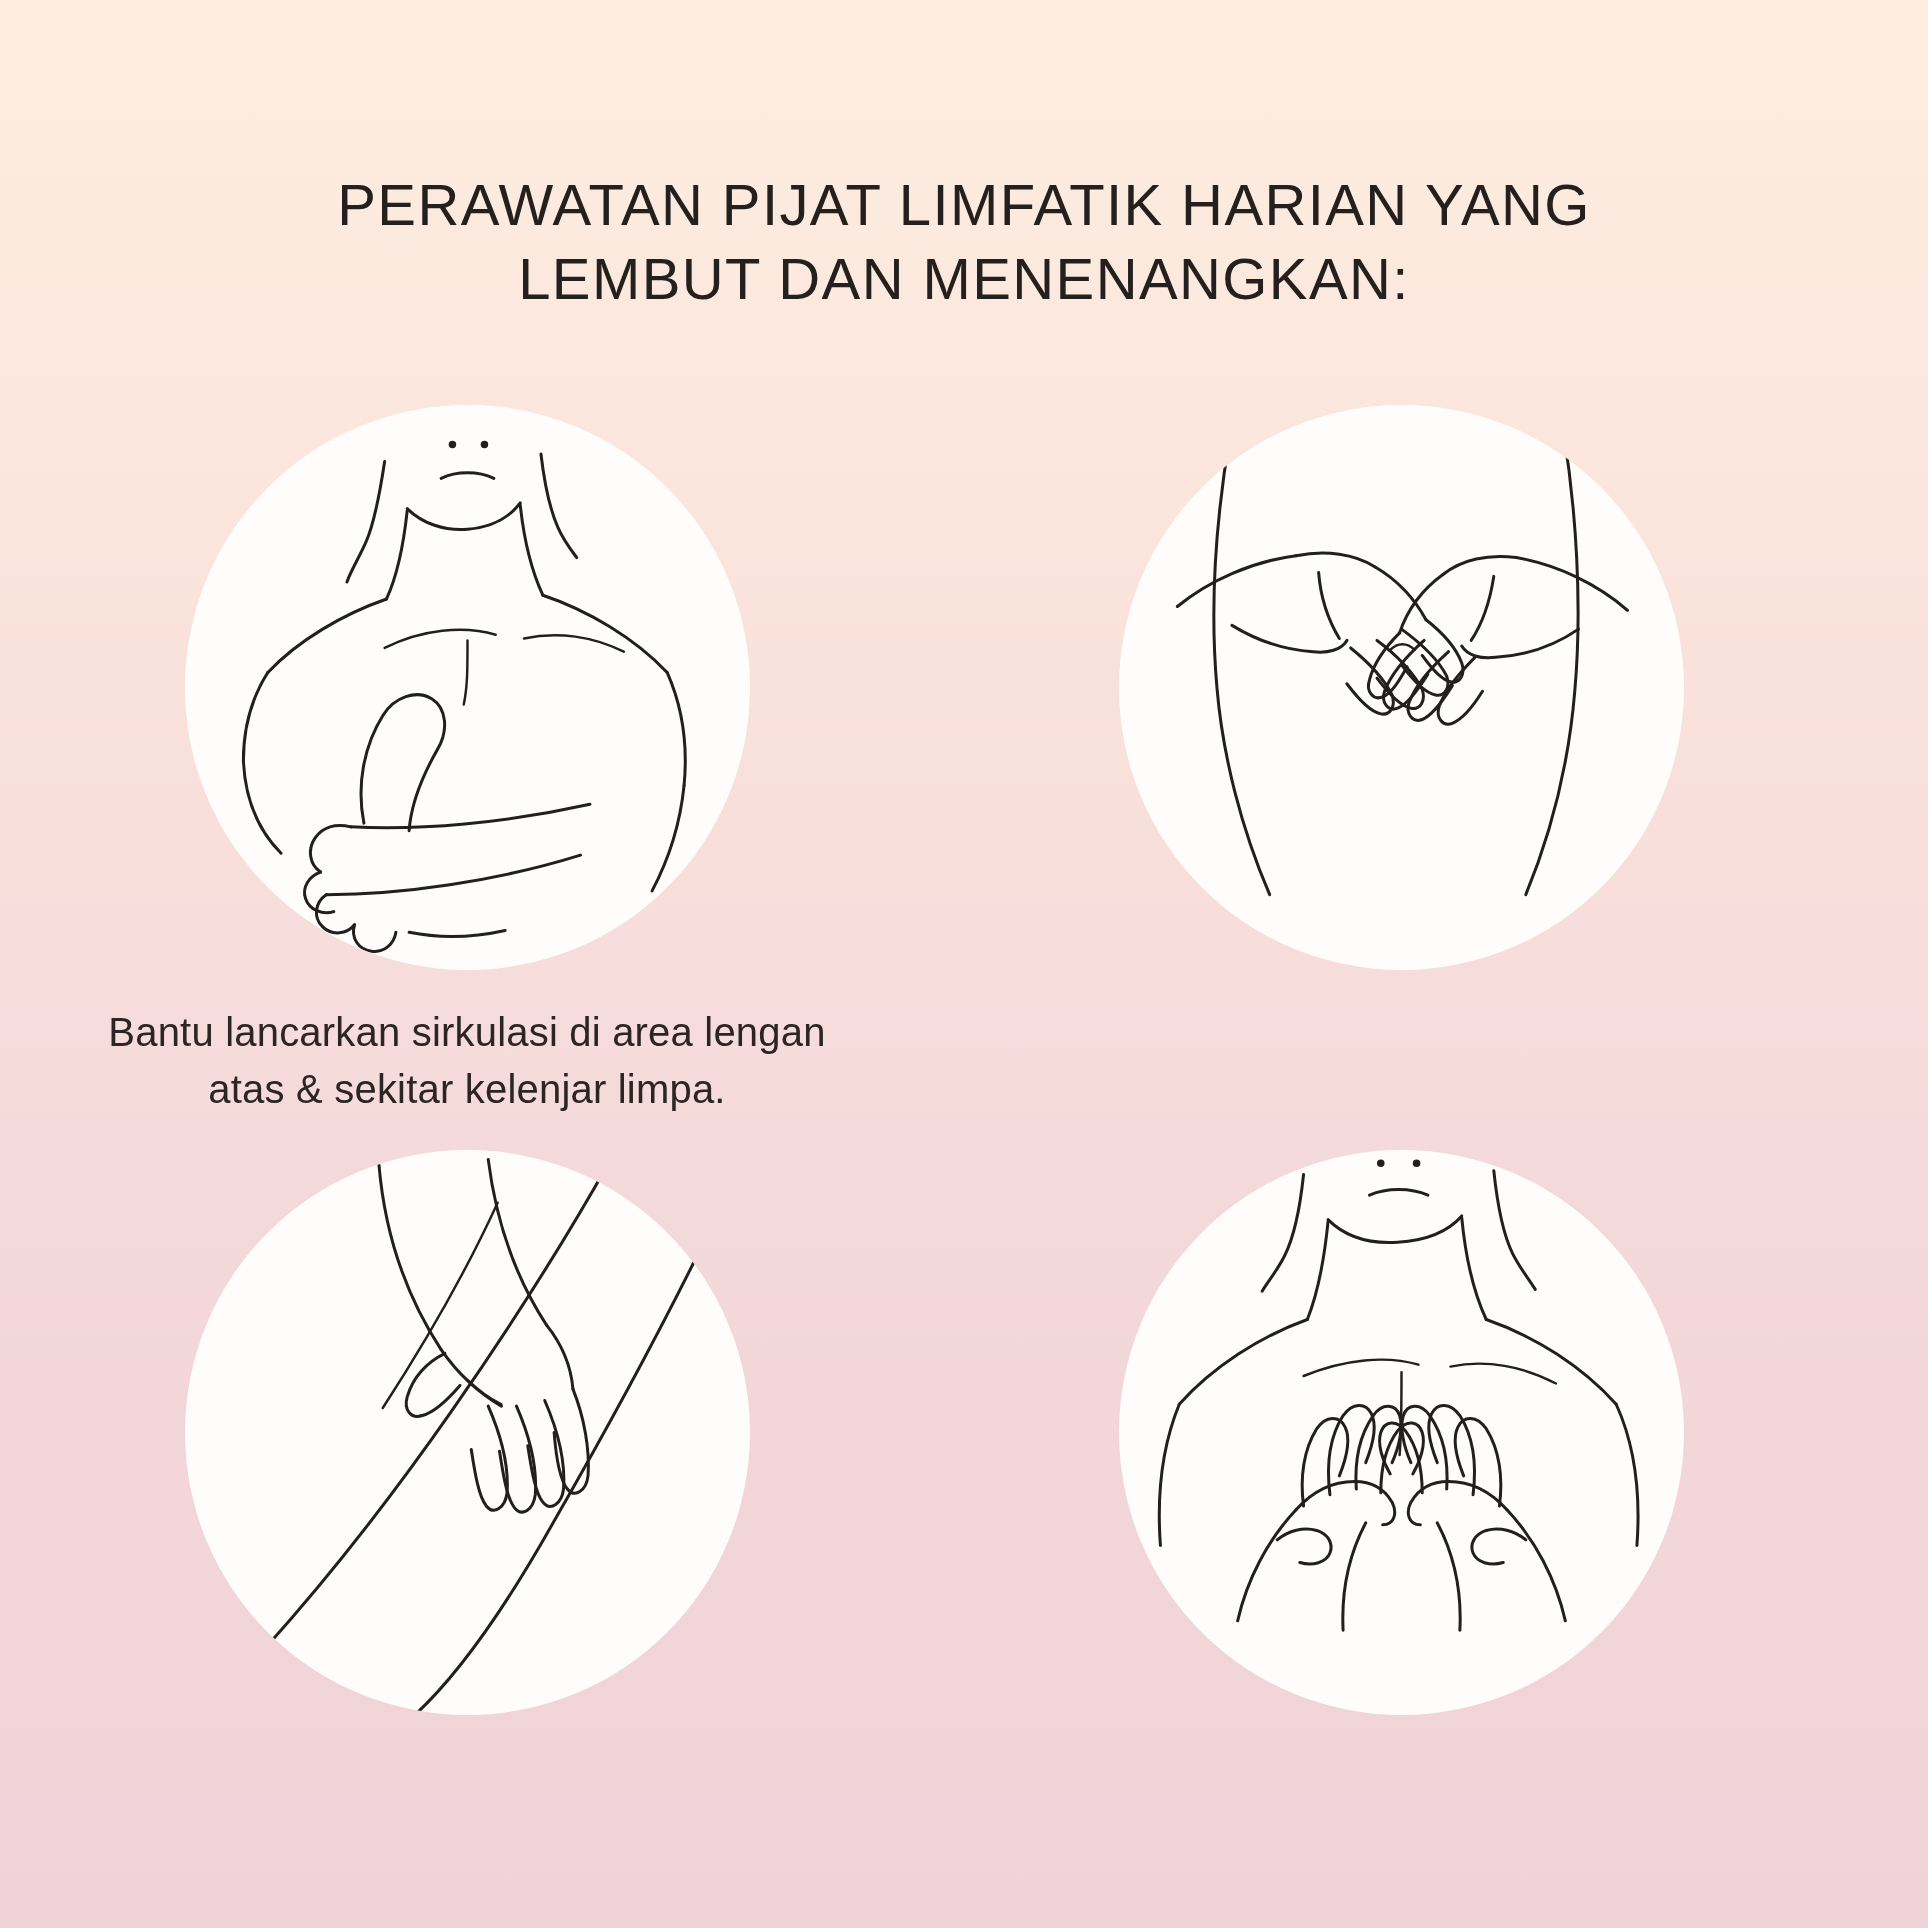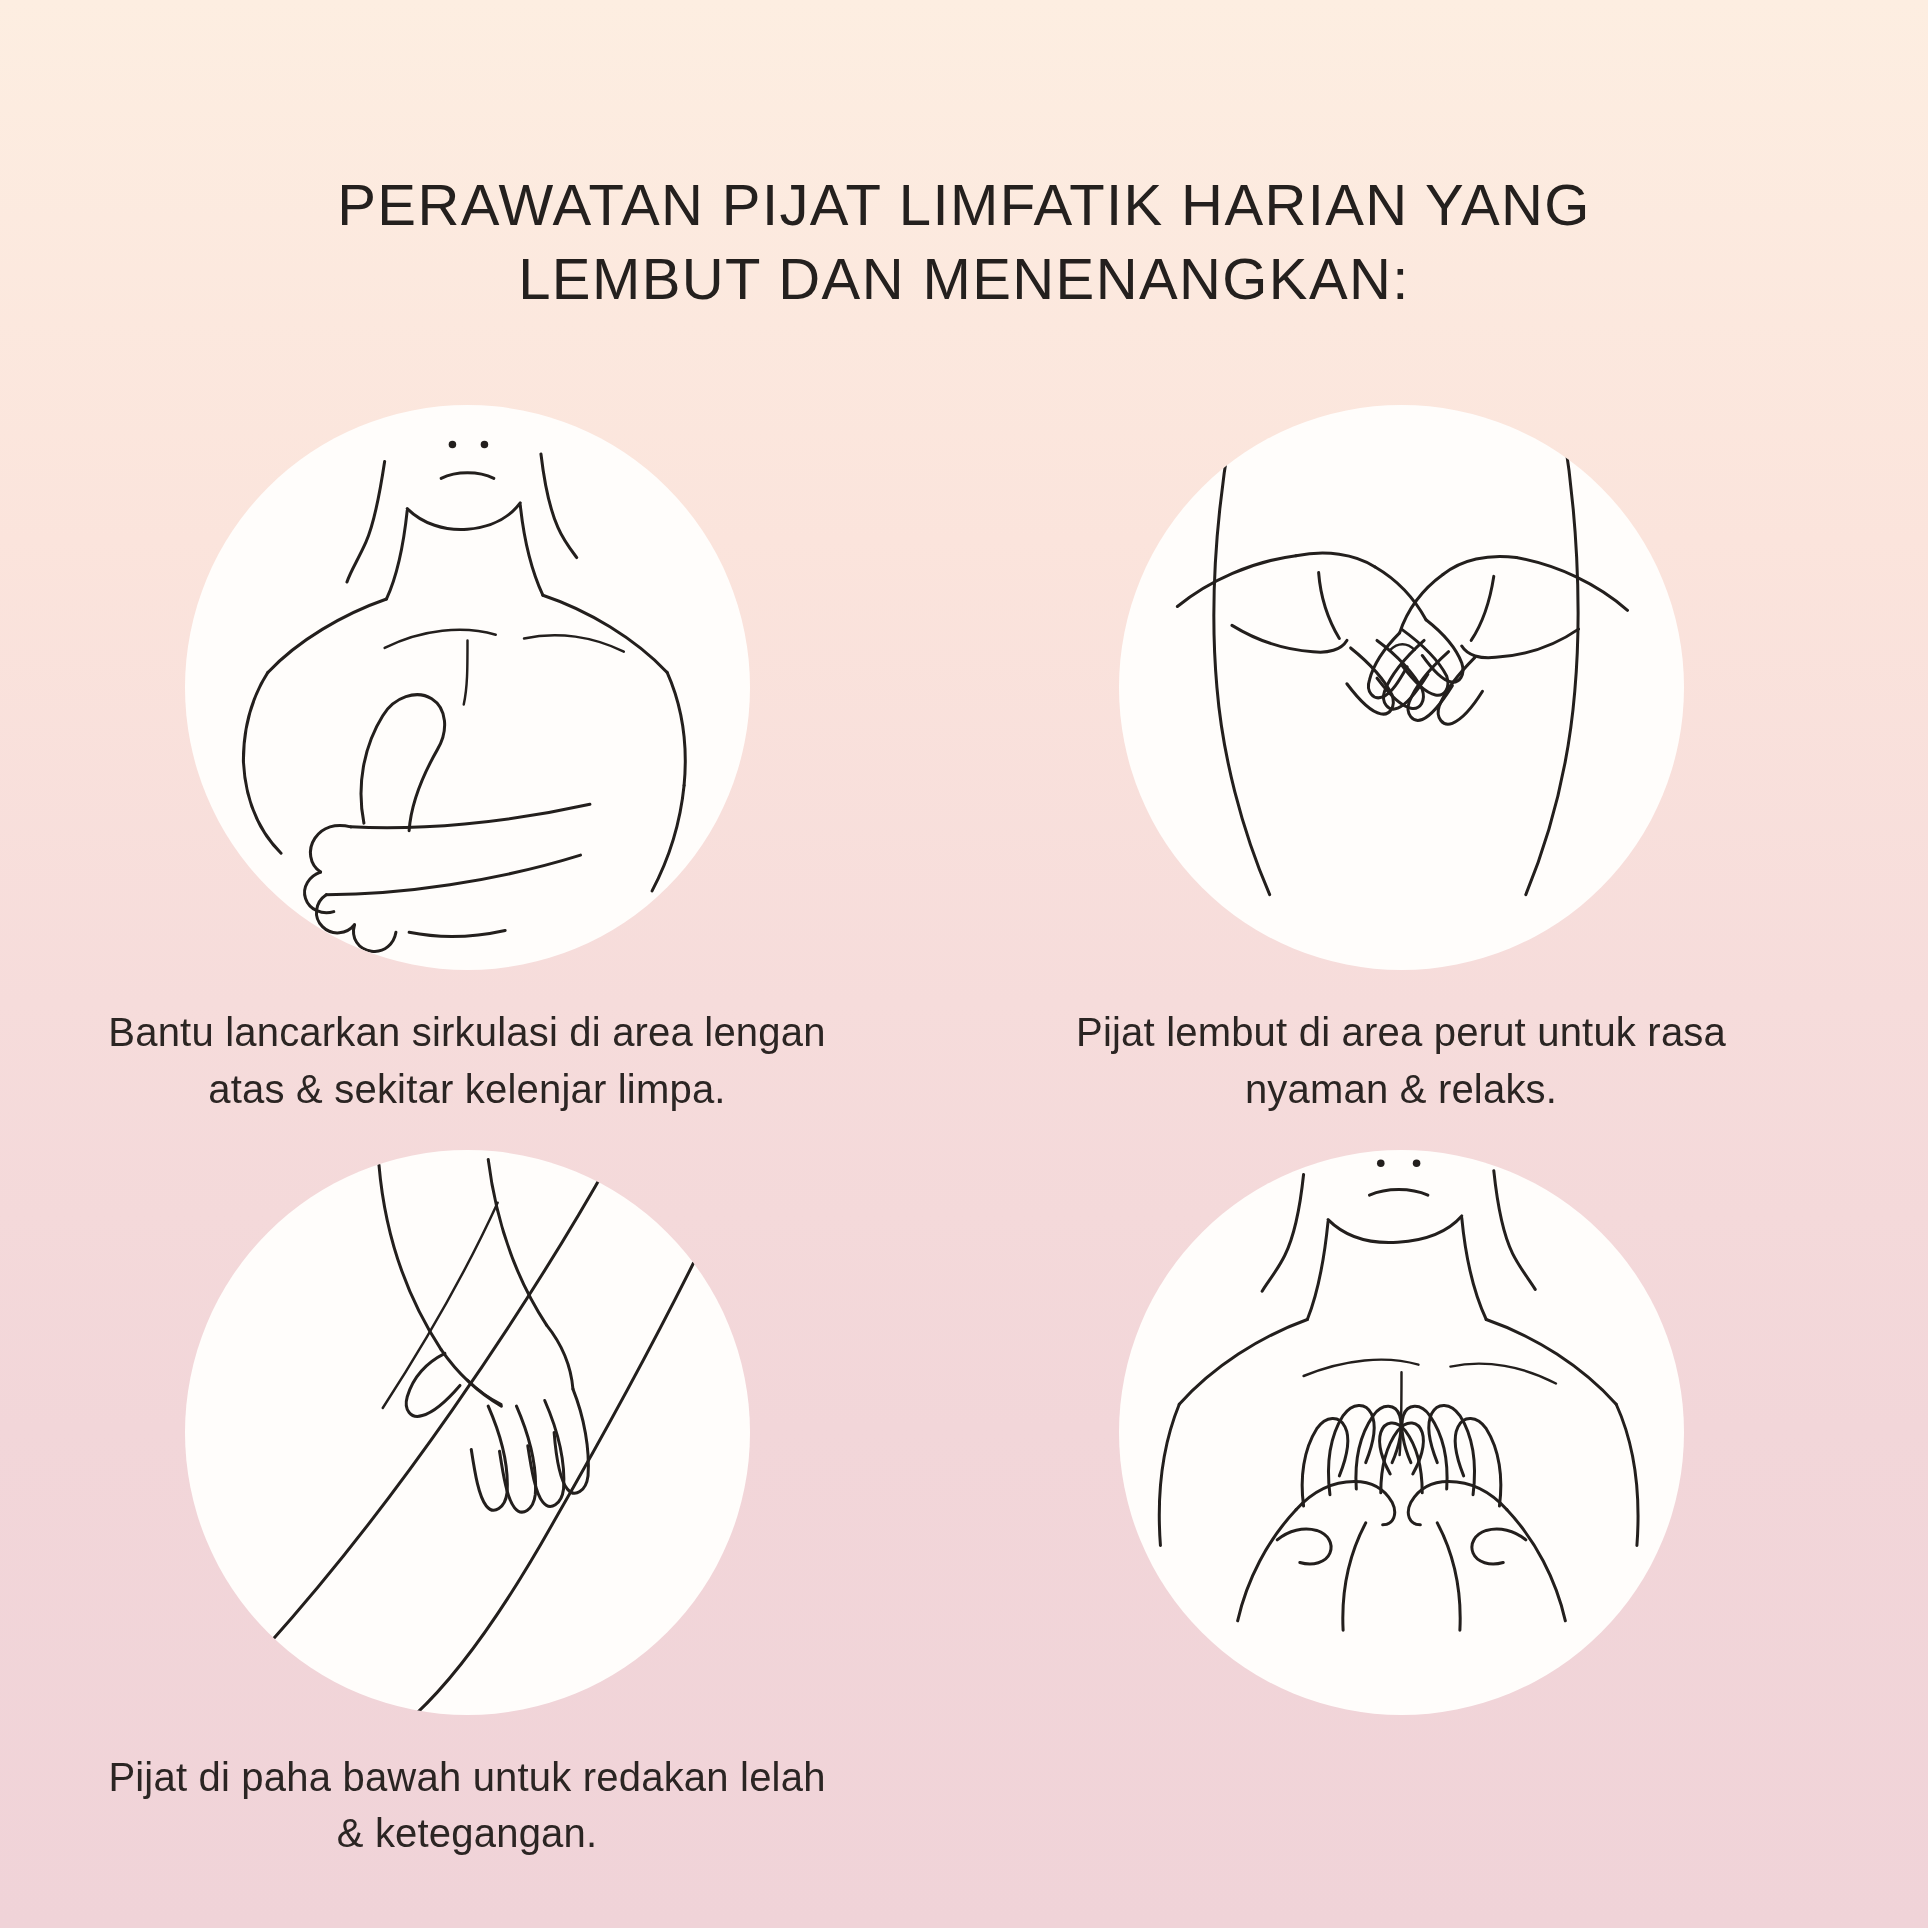--- a/index.html
+++ b/index.html
@@ -174,21 +174,20 @@
 
           <path class="stroke" d="M298 242 C282 258 270 276 266 292 C262 304 270 314 280 310 C290 306 298 292 306 278"></path>
           <path class="stroke" d="M324 250 C304 268 288 288 282 304 C278 316 286 326 296 322 C306 318 318 302 328 286"></path>
           <path class="stroke" d="M350 262 C330 280 314 300 308 316 C304 328 312 338 322 334 C332 330 344 314 354 298"></path>
           <path class="stroke" d="M378 268 C360 286 346 304 340 320 C336 332 344 342 354 338 C364 334 376 320 386 304"></path>
 
           <path class="stroke" d="M398 182 C394 208 386 232 374 250"></path>
           <path class="stroke" d="M488 238 C462 256 430 266 400 268 C384 270 370 266 364 256"></path>
         </svg>
       </div>
-      <div class="caption">Pijat lembut di area perut untuk rasa nyaman &amp; relaks.</div>
     </div>
 
     <div class="cell">
       <div class="circle">
         <svg viewBox="0 0 600 600">
 
           <path class="stroke" d="M452 10 C406 92 348 184 284 276 C224 362 158 448 86 528"></path>
           <path class="stroke" d="M540 120 C496 208 446 300 392 394 C346 476 296 552 244 600"></path>
           <path class="stroke-thin" d="M332 56 C300 126 258 200 210 274"></path>
 
@@ -200,21 +199,20 @@
 
           <path class="stroke" d="M412 254 C424 284 430 318 428 346 C426 362 414 370 406 360 C398 350 394 326 392 300"></path>
           <path class="stroke" d="M382 266 C396 298 404 332 402 360 C400 376 388 384 380 374 C372 364 368 340 364 314"></path>
           <path class="stroke" d="M352 272 C366 304 374 338 372 366 C370 382 358 390 350 380 C342 370 338 346 334 320"></path>
           <path class="stroke" d="M322 272 C336 304 344 336 342 364 C340 380 328 388 320 378 C312 368 308 344 304 318"></path>
 
           <path class="stroke" d="M276 216 C256 226 242 242 236 262 C232 276 240 286 252 282 C266 278 280 264 292 250"></path>
           <path class="stroke-thin" d="M300 244 C312 256 324 264 336 270"></path>
         </svg>
       </div>
-      <div class="caption">Pijat di paha bawah untuk redakan lelah &amp; ketegangan.</div>
     </div>
 
     <div class="cell">
       <div class="circle">
         <svg viewBox="0 0 600 600">
 
           <path class="stroke" d="M196 26 C192 64 186 92 176 112 C168 128 158 140 152 150"></path>
           <path class="stroke" d="M398 22 C402 60 408 90 418 110 C426 126 436 138 442 148"></path>
           <path class="stroke" d="M222 74 C240 92 266 100 296 98 C326 96 350 86 364 70"></path>
           <path class="stroke" d="M266 48 C284 40 310 40 328 48"></path>

